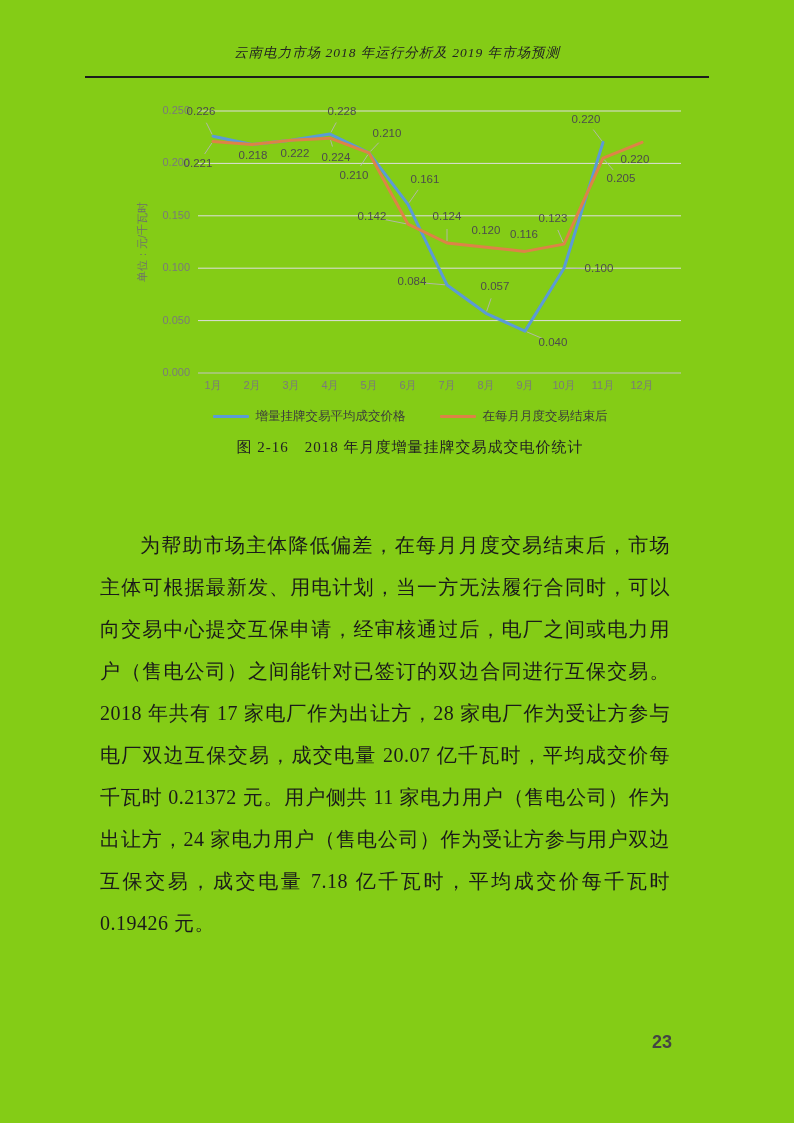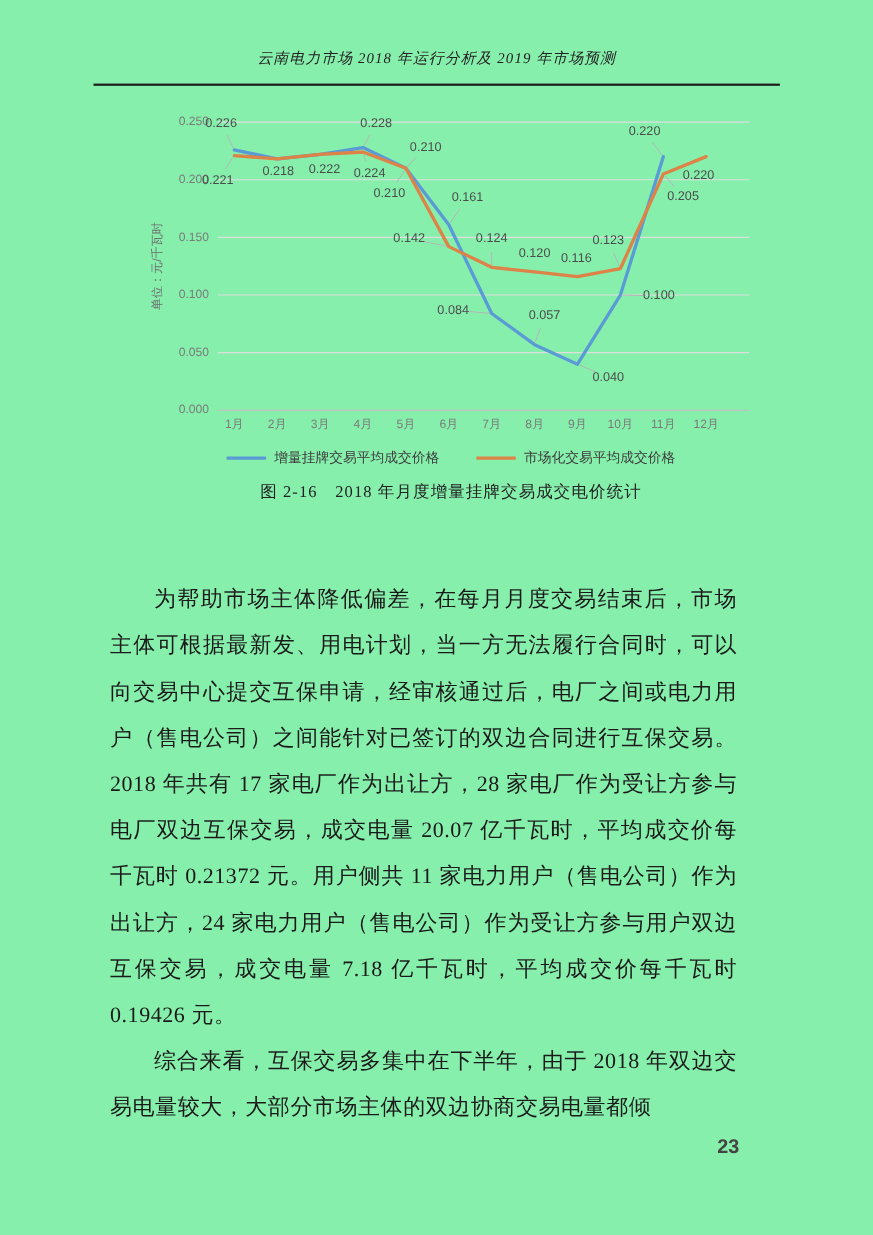--- a/index.html
+++ b/index.html
@@ -1,18 +1,18 @@
 <!DOCTYPE html>
 <html><head>
 <meta charset="utf-8">
 <style>
   html,body{margin:0;padding:0;}
   body{width:794px;height:1123px;background:#ffffff;position:relative;overflow:hidden;
        font-family:"Liberation Serif",serif;color:#1e1e1e;}
-  .page{position:absolute;inset:0;background:#86efac;}
+  .page{position:absolute;inset:0;background:#84cc16;}
   .doc-header{position:absolute;top:44px;left:0;width:794px;text-align:center;
        font-style:italic;font-size:13.5px;letter-spacing:1px;color:#222;}
   .header-rule{position:absolute;top:76px;left:85px;width:624px;height:2px;background:#1c1c1c;}
   .chart-wrap{position:absolute;top:96px;left:128px;width:564px;}
   .chart-svg{display:block;font-family:"Liberation Sans",sans-serif;}
   .legend{display:flex;justify-content:center;align-items:center;gap:34px;margin-top:12px;
        font-family:"Liberation Sans",sans-serif;font-size:12.5px;color:#3c3c3c;}
   .legend-item{display:flex;align-items:center;gap:7px;}
   .legend-chip{display:inline-block;width:36px;height:3.5px;border-radius:1px;}
   .fig-caption{margin-top:13px;text-align:center;font-size:15px;color:#222;letter-spacing:1px;}
@@ -99,26 +99,25 @@
         <text x="493" y="83" text-anchor="middle" dominant-baseline="middle" font-size="11.5" fill="#4c4c4c">0.205</text>
         <text x="507" y="64" text-anchor="middle" dominant-baseline="middle" font-size="11.5" fill="#4c4c4c">0.220</text>
       </svg>
     <div id="chart-legend" class="legend">
         <span class="legend-item">
           <span class="legend-chip" style="background: rgb(91, 155, 213);"></span>
           <span>增量挂牌交易平均成交价格</span>
         </span>
         <span class="legend-item">
           <span class="legend-chip" style="background: rgb(221, 131, 71);"></span>
-          <span>市场化交易平均成交价格</span>
+          <span>在每月月度交易结束后</span>
         </span>
       </div>
     <div class="fig-caption">图 2-16　2018 年月度增量挂牌交易成交电价统计</div>
   </div>
 
 
   <div class="body-text">
     <p>为帮助市场主体降低偏差，在每月月度交易结束后，市场主体可根据最新发、用电计划，当一方无法履行合同时，可以向交易中心提交互保申请，经审核通过后，电厂之间或电力用户（售电公司）之间能针对已签订的双边合同进行互保交易。2018 年共有 17 家电厂作为出让方，28 家电厂作为受让方参与电厂双边互保交易，成交电量 20.07 亿千瓦时，平均成交价每千瓦时 0.21372 元。用户侧共 11 家电力用户（售电公司）作为出让方，24 家电力用户（售电公司）作为受让方参与用户双边互保交易，成交电量 7.18 亿千瓦时，平均成交价每千瓦时 0.19426 元。</p>
-    <p>综合来看，互保交易多集中在下半年，由于 2018 年双边交易电量较大，大部分市场主体的双边协商交易电量都倾</p>
   </div>
 
   <div class="page-number">23</div>
 </div>
 
 </body></html>

